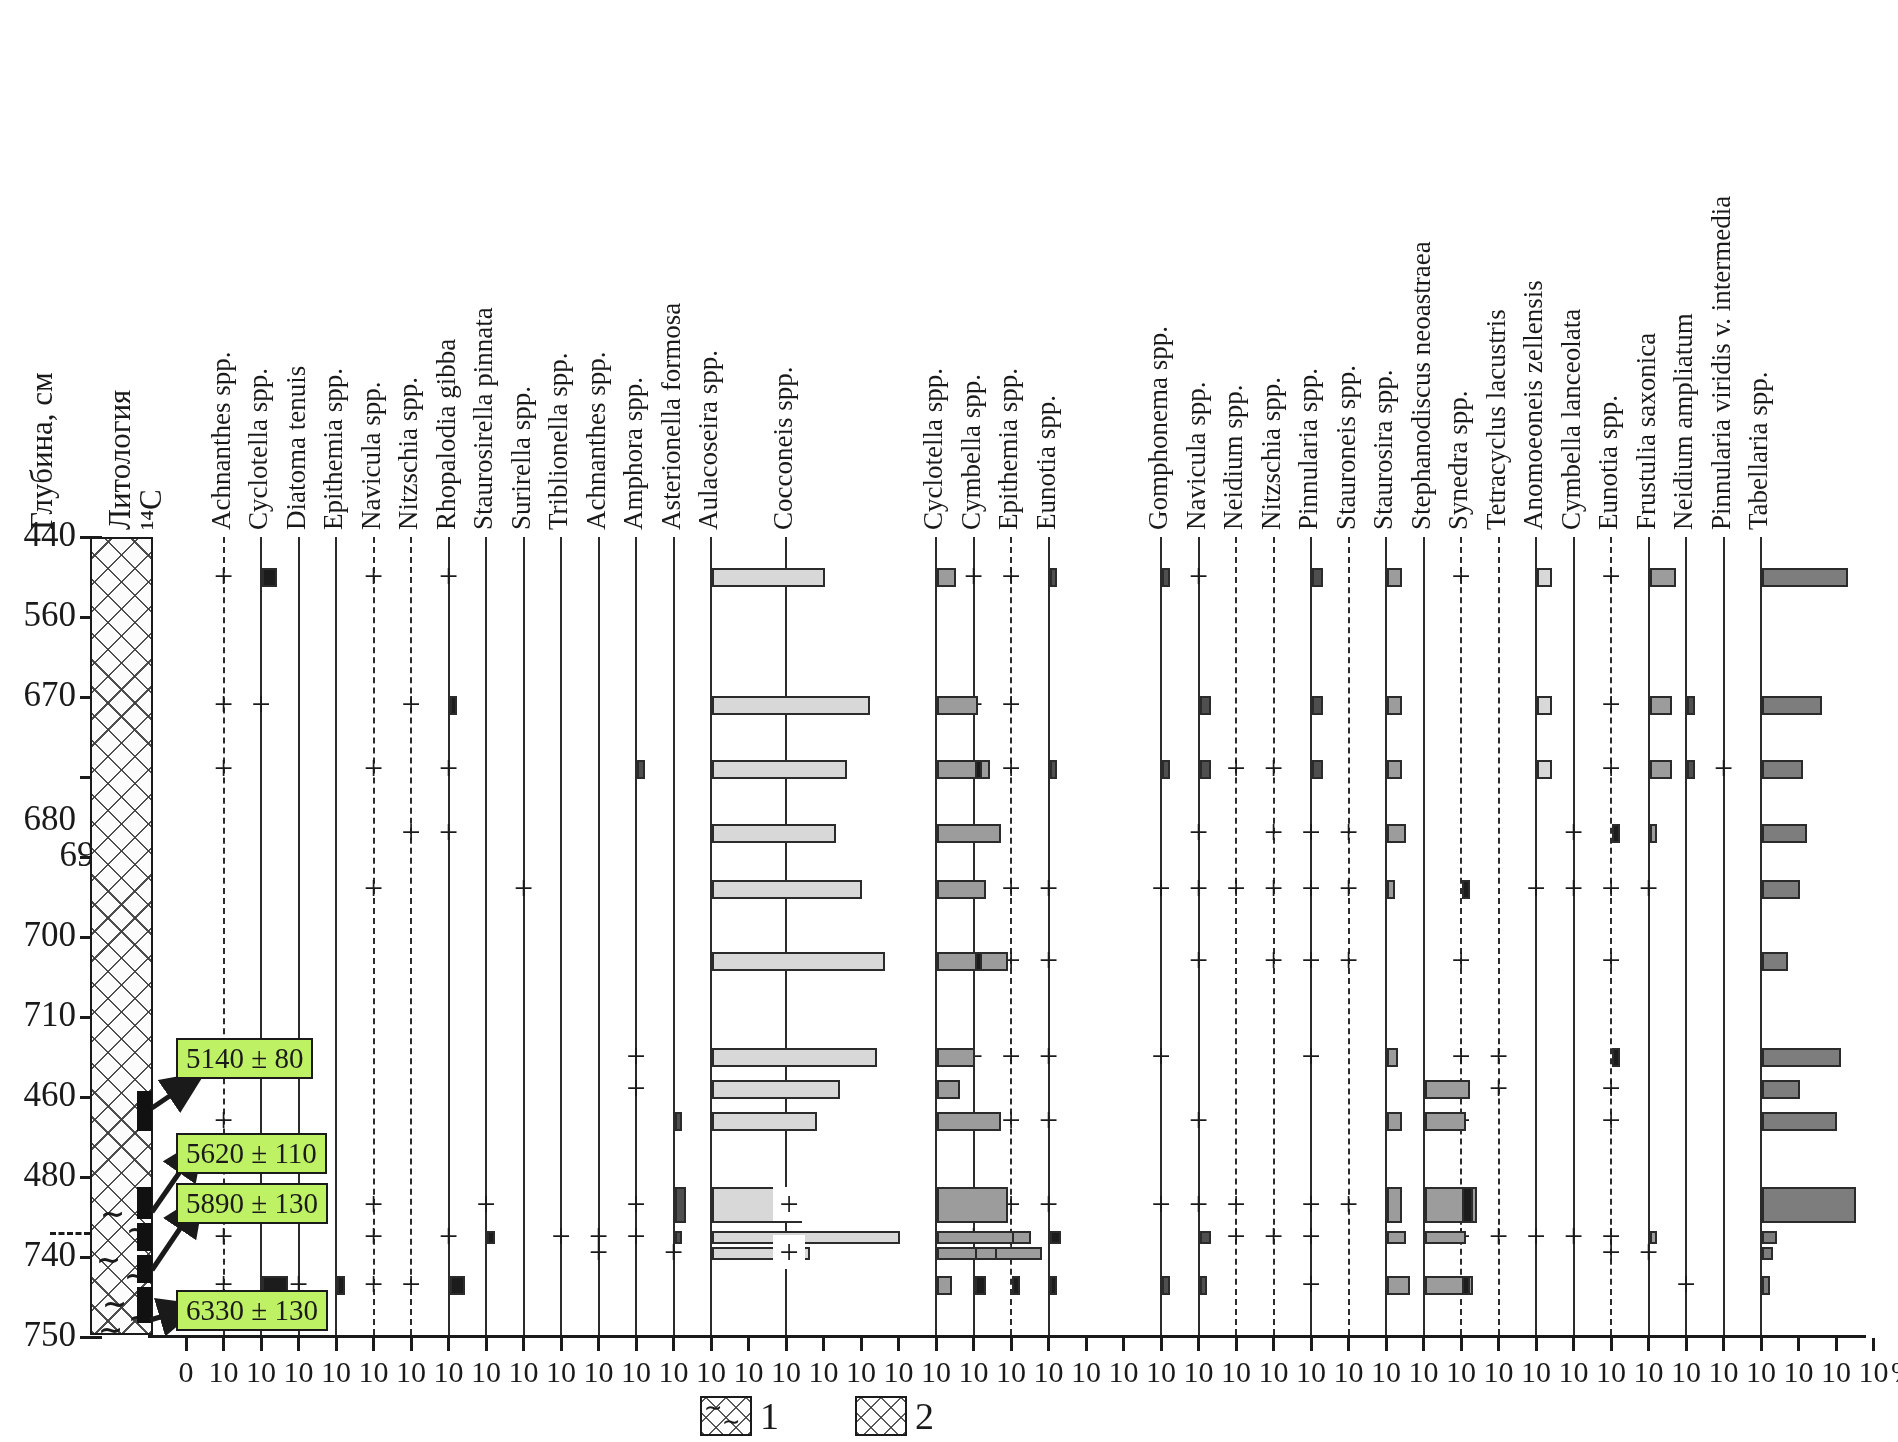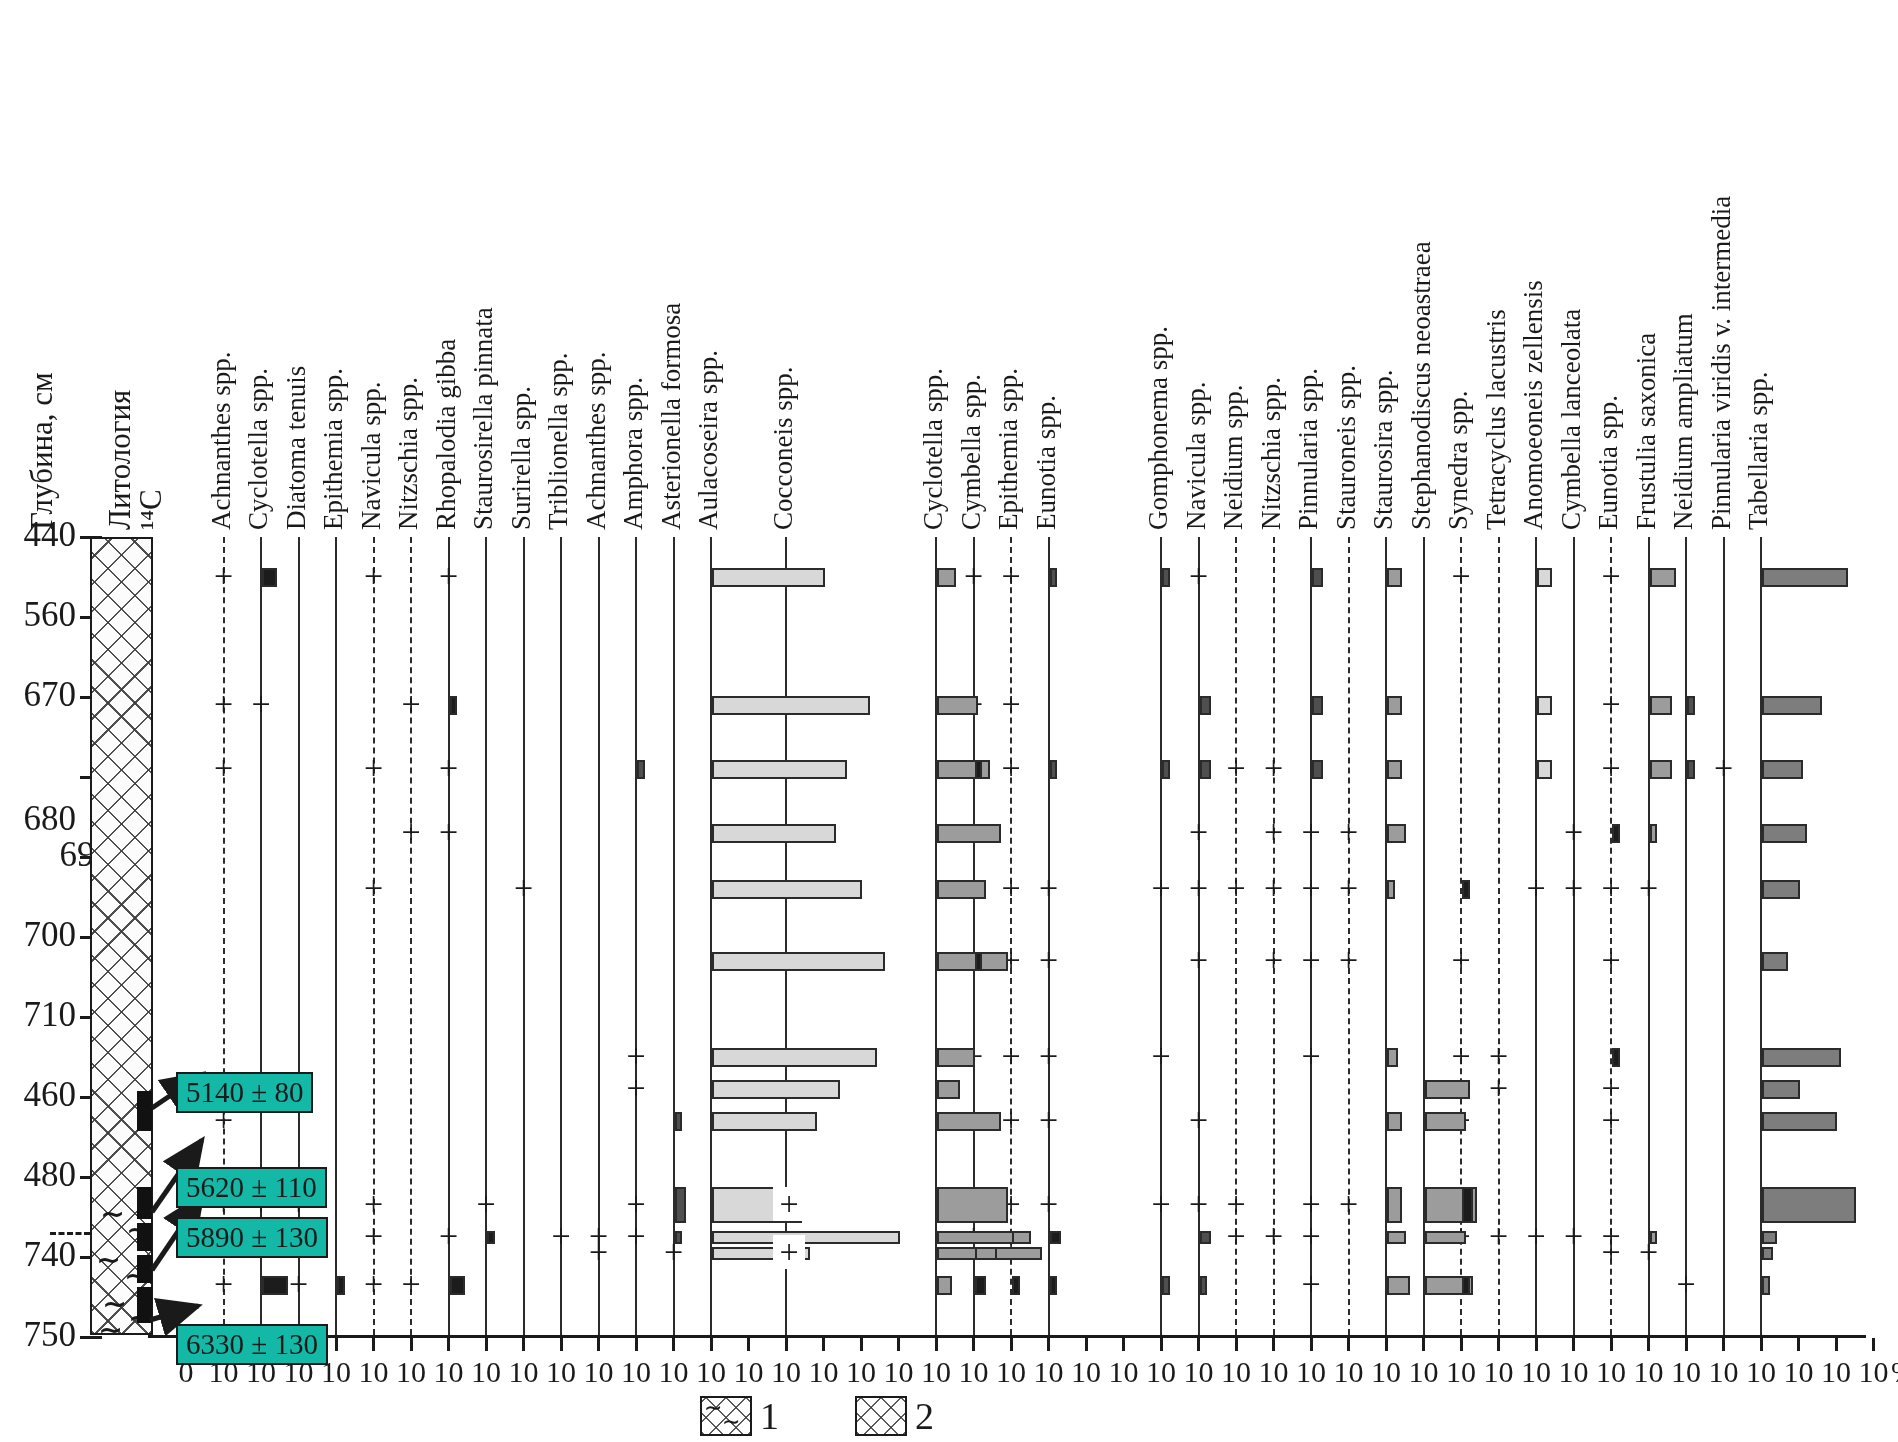--- a/index.html
+++ b/index.html
@@ -25,22 +25,22 @@
   .litho{
     position:absolute; border:2.5px solid #1a1a1a; box-sizing:border-box;
     background:
       repeating-linear-gradient(45deg, rgba(60,60,60,.9) 0 1.6px, transparent 1.6px 19px),
       repeating-linear-gradient(-45deg, rgba(60,60,60,.9) 0 1.6px, transparent 1.6px 19px),
       #fcfcfc;
   }
   .wave{position:absolute; font-size:30px; font-weight:bold; color:#1a1a1a;}
   .c14rect{position:absolute; width:15px; background:#111;}
   .datebox{
-    position:absolute; border:2.5px solid #1a1a1a; background:#14b8a6; font-size:29px;
-    padding:2px 8px; white-space:nowrap; z-index:6;margin-top:34px;
+    position:absolute; border:2.5px solid #1a1a1a; background:#bef264; font-size:29px;
+    padding:2px 8px; white-space:nowrap; z-index:6;
   }
   .legend-swatch{
     position:absolute; width:52px; height:40px; border:2.5px solid #1a1a1a; box-sizing:border-box;
     background:
       repeating-linear-gradient(45deg, rgba(60,60,60,.85) 0 1.5px, transparent 1.5px 14px),
       repeating-linear-gradient(-45deg, rgba(60,60,60,.85) 0 1.5px, transparent 1.5px 14px),
       #fff;
   }
   .legend-num{position:absolute; font-size:38px;}
   .lswave{position:absolute; font-size:22px; font-weight:bold;}

